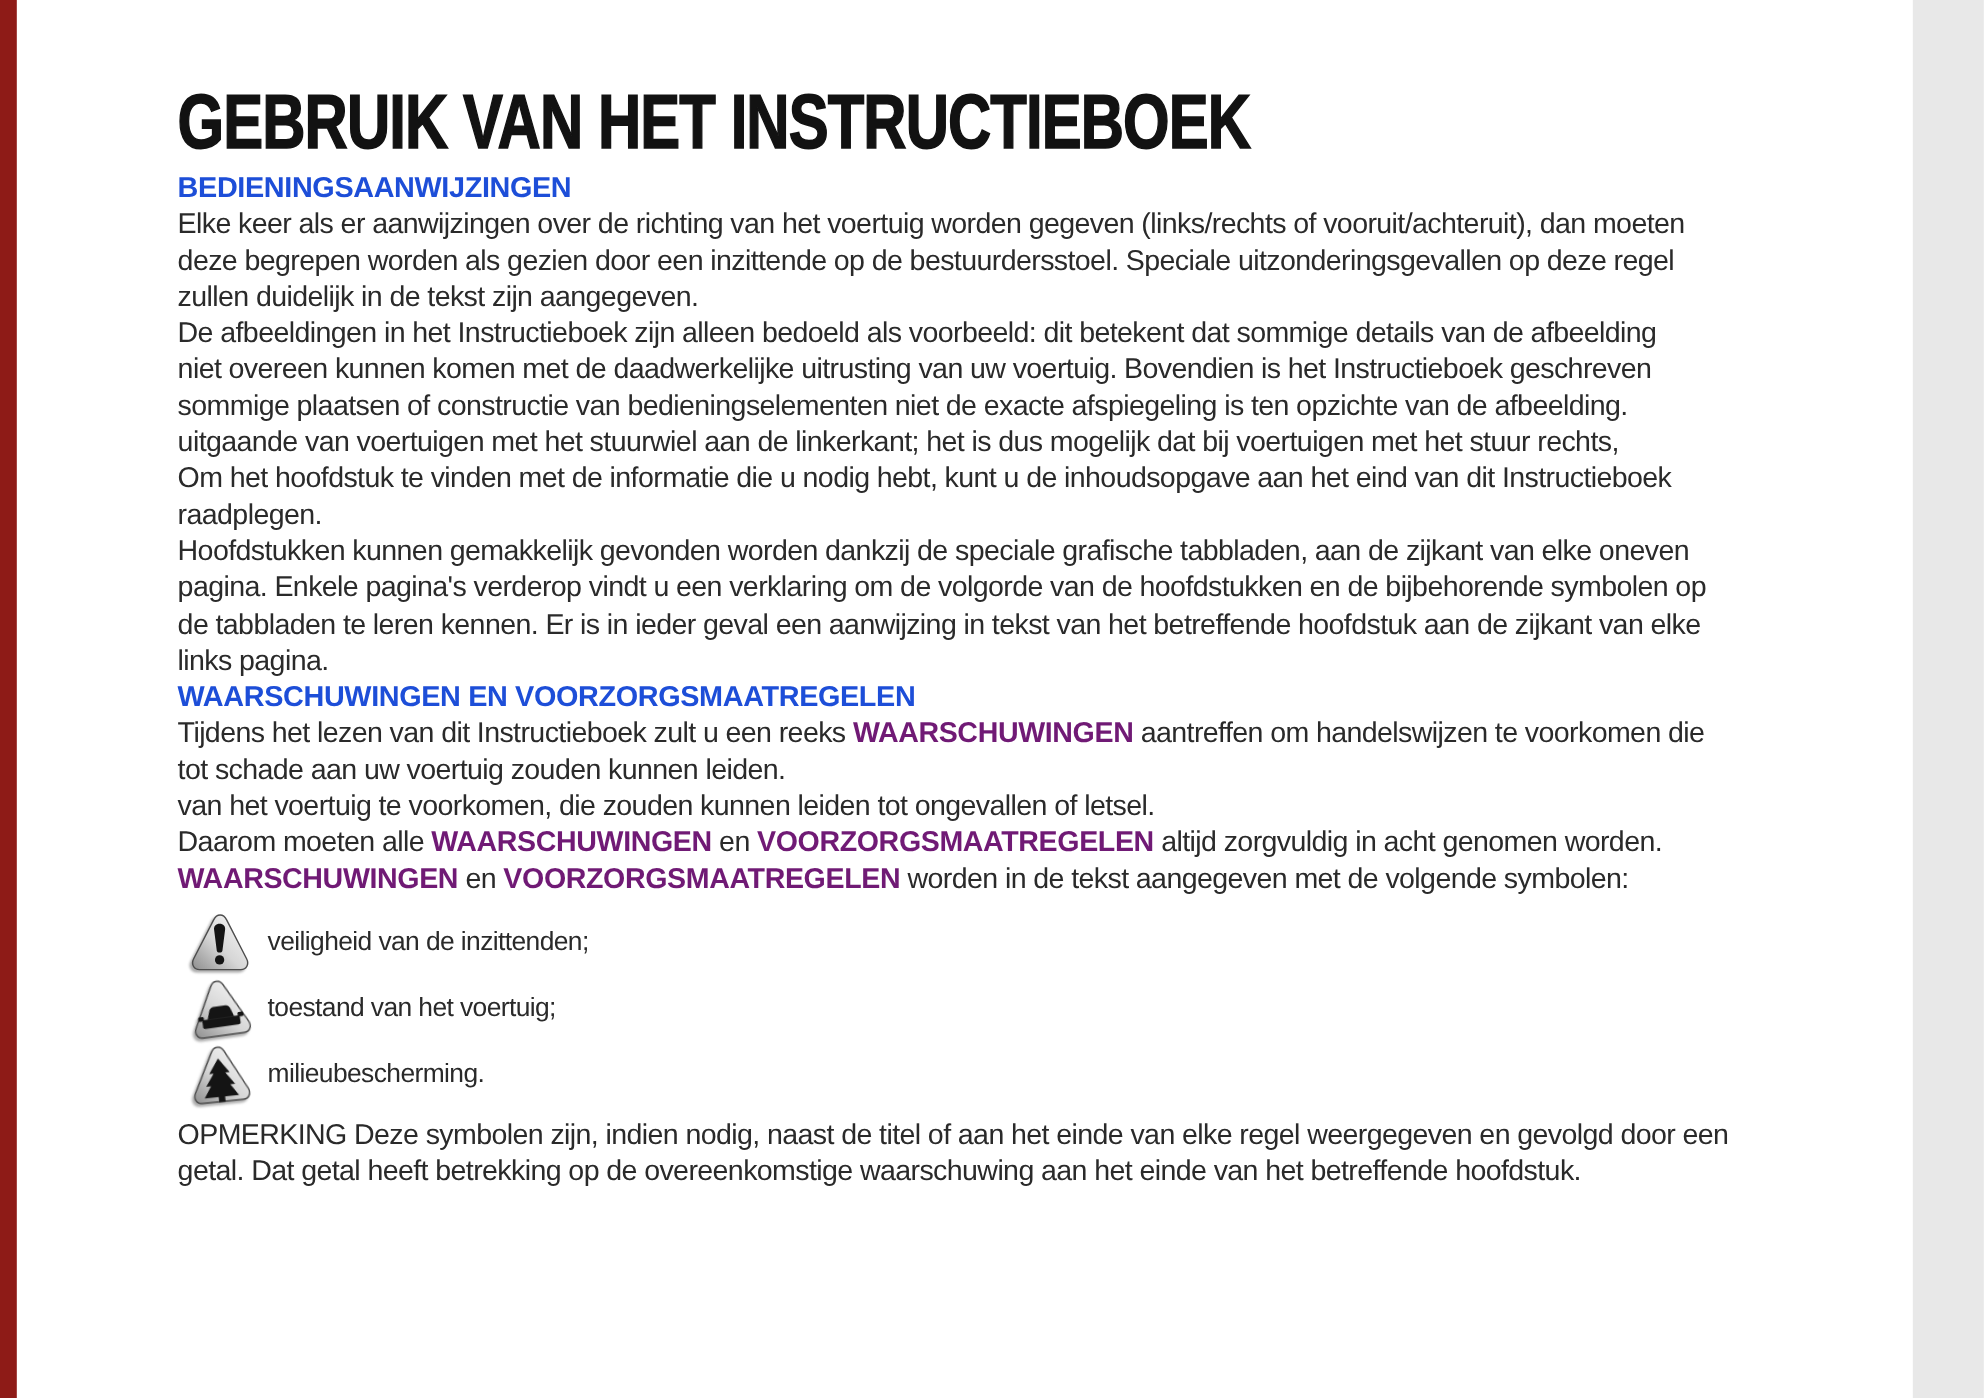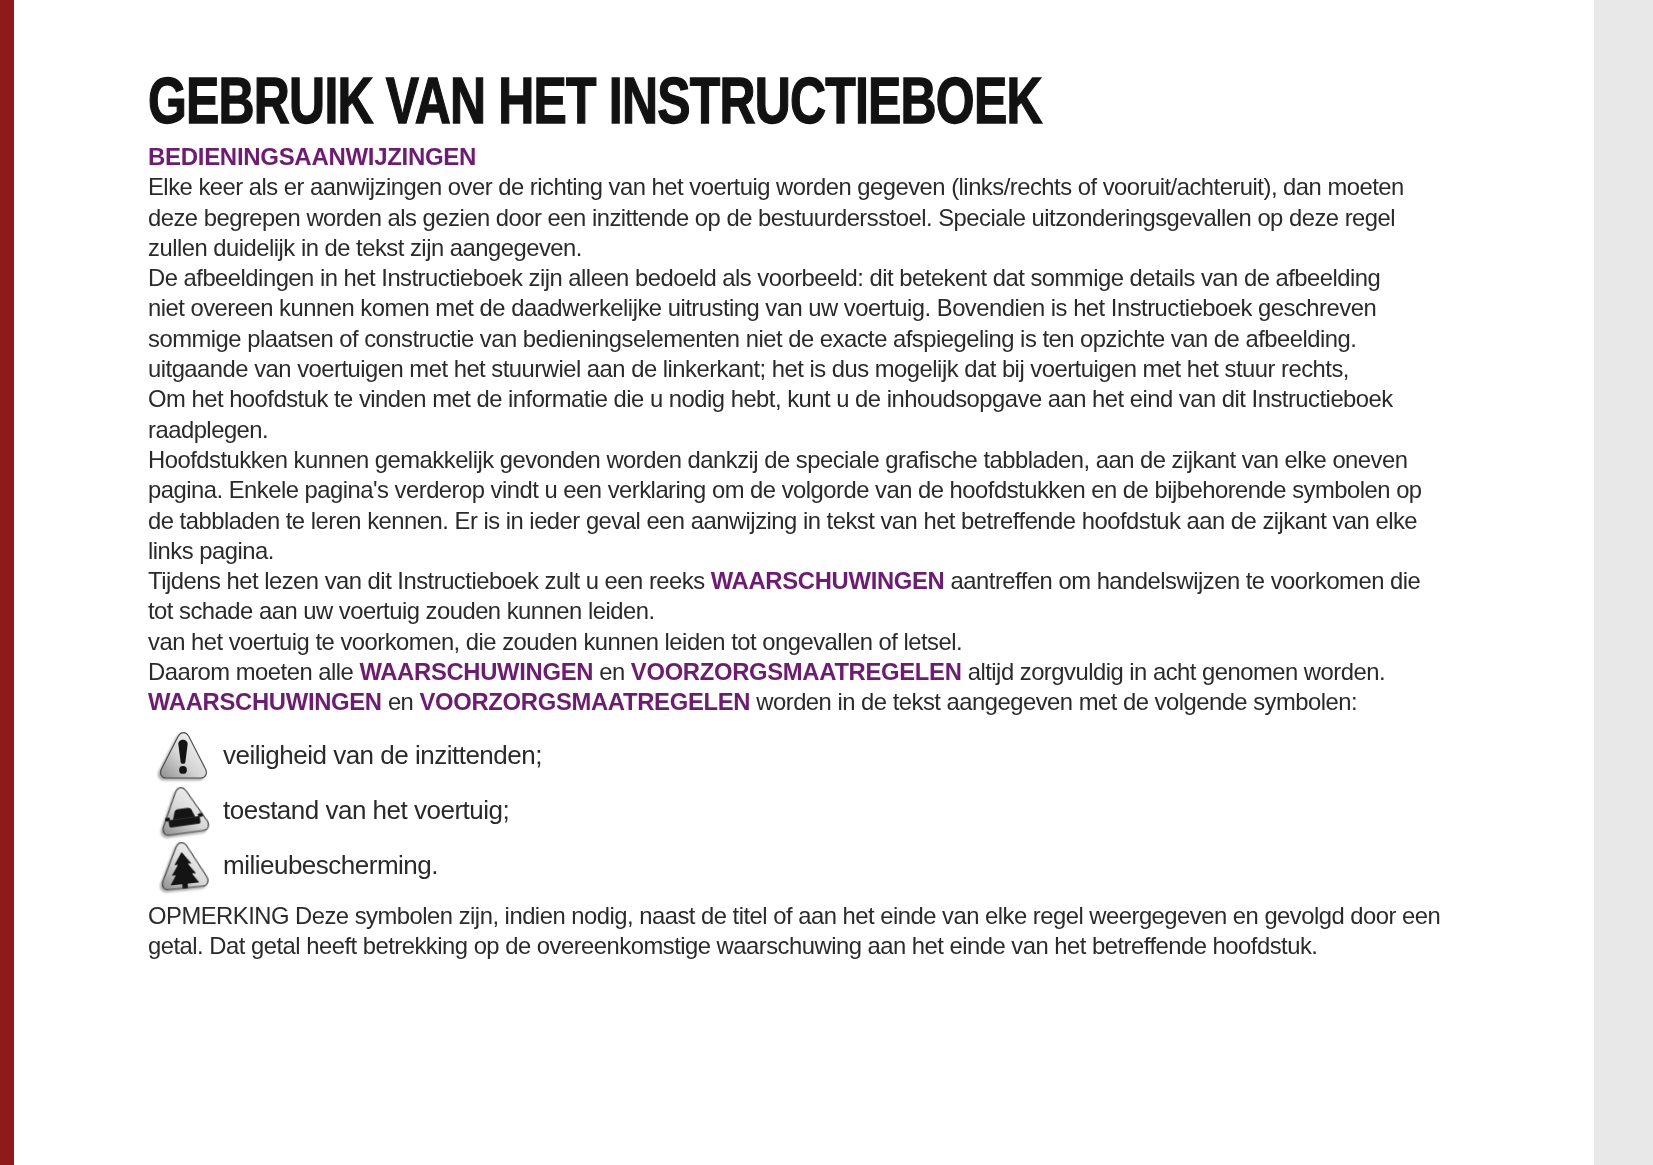--- a/index.html
+++ b/index.html
@@ -9,33 +9,33 @@
   }
   .accent-bar { position:absolute; left:0; top:0; width:14px; height:1165px; }
   .content { position:absolute; left:148px; top:72px; width:1400px; }
   .doc-title {
     font-weight:bold; font-size:64px; line-height:58px; letter-spacing:-1px;
     color:#121212; -webkit-text-stroke:1.3px #121212; white-space:nowrap;
     transform:scaleX(0.78); transform-origin:left center; margin:0 0 12px 0;
   }
   .sec-heading {
     font-size:24px; font-weight:bold; line-height:30.3px; letter-spacing:-0.3px;
-    white-space:nowrap; color:#701a75;
+    white-space:nowrap; color:#1d4ed8;
   }
   .txt-line {
     font-size:23.8px; line-height:30.3px; letter-spacing:-0.5px;
     white-space:nowrap; color:#2a2a2a;
   }
   .txt-line b { font-weight:bold; color:#701a75; letter-spacing:-0.3px; }
   .symbols { margin-top:10px; margin-bottom:8px; }
   .sym-row { display:flex; align-items:center; height:55px; }
   .sym-icon { width:54px; height:55px; margin-left:8px; flex:0 0 auto; }
   .sym-icon svg { width:54px; height:55px; filter:drop-shadow(-2px 2px 1px rgba(70,70,70,0.45)); }
   .sym-label {
-    margin-left:13px; font-size:26px; letter-spacing:-0.5px; color:#2a2a2a;
+    margin-left:13px; font-size:22px; letter-spacing:-0.5px; color:#2a2a2a;
     white-space:nowrap;
   }
 </style>
 </head>
 <body>
 
 <div class="page">
   <div class="accent-bar" style="background: rgb(142, 27, 23);"></div>
   <div class="content">
     <div class="doc-title">GEBRUIK VAN HET INSTRUCTIEBOEK</div>
@@ -47,20 +47,21 @@
         <div class="txt-line"><span>De afbeeldingen in het Instructieboek zijn alleen bedoeld als voorbeeld: dit betekent dat sommige details van de afbeelding</span></div>
         <div class="txt-line"><span>niet overeen kunnen komen met de daadwerkelijke uitrusting van uw voertuig. Bovendien is het Instructieboek geschreven</span></div>
         <div class="txt-line"><span>sommige plaatsen of constructie van bedieningselementen niet de exacte afspiegeling is ten opzichte van de afbeelding.</span></div>
         <div class="txt-line"><span>uitgaande van voertuigen met het stuurwiel aan de linkerkant; het is dus mogelijk dat bij voertuigen met het stuur rechts,</span></div>
         <div class="txt-line"><span>Om het hoofdstuk te vinden met de informatie die u nodig hebt, kunt u de inhoudsopgave aan het eind van dit Instructieboek</span></div>
         <div class="txt-line"><span>raadplegen.</span></div>
         <div class="txt-line"><span>Hoofdstukken kunnen gemakkelijk gevonden worden dankzij de speciale grafische tabbladen, aan de zijkant van elke oneven</span></div>
         <div class="txt-line"><span>pagina. Enkele pagina's verderop vindt u een verklaring om de volgorde van de hoofdstukken en de bijbehorende symbolen op</span></div>
         <div class="txt-line"><span>de tabbladen te leren kennen. Er is in ieder geval een aanwijzing in tekst van het betreffende hoofdstuk aan de zijkant van elke</span></div>
         <div class="txt-line"><span>links pagina.</span></div>
+        <div class="sec-heading">WAARSCHUWINGEN EN VOORZORGSMAATREGELEN</div>
         <div class="txt-line"><span>Tijdens het lezen van dit Instructieboek zult u een reeks </span><b>WAARSCHUWINGEN</b><span> aantreffen om handelswijzen te voorkomen die</span></div>
         <div class="txt-line"><span>tot schade aan uw voertuig zouden kunnen leiden.</span></div>
         <div class="txt-line"><span>van het voertuig te voorkomen, die zouden kunnen leiden tot ongevallen of letsel.</span></div>
         <div class="txt-line"><span>Daarom moeten alle </span><b>WAARSCHUWINGEN</b><span> en </span><b>VOORZORGSMAATREGELEN</b><span> altijd zorgvuldig in acht genomen worden.</span></div>
         <div class="txt-line"><b>WAARSCHUWINGEN</b><span> en </span><b>VOORZORGSMAATREGELEN</b><span> worden in de tekst aangegeven met de volgende symbolen:</span></div>
         <div class="symbols">
           <div class="sym-row">
             <span class="sym-icon"><svg viewBox="0 0 60 60" style="transform:rotate(0deg)">
                 <defs>
                   <linearGradient id="triGrad0" x1="1" y1="0" x2="0" y2="1">

